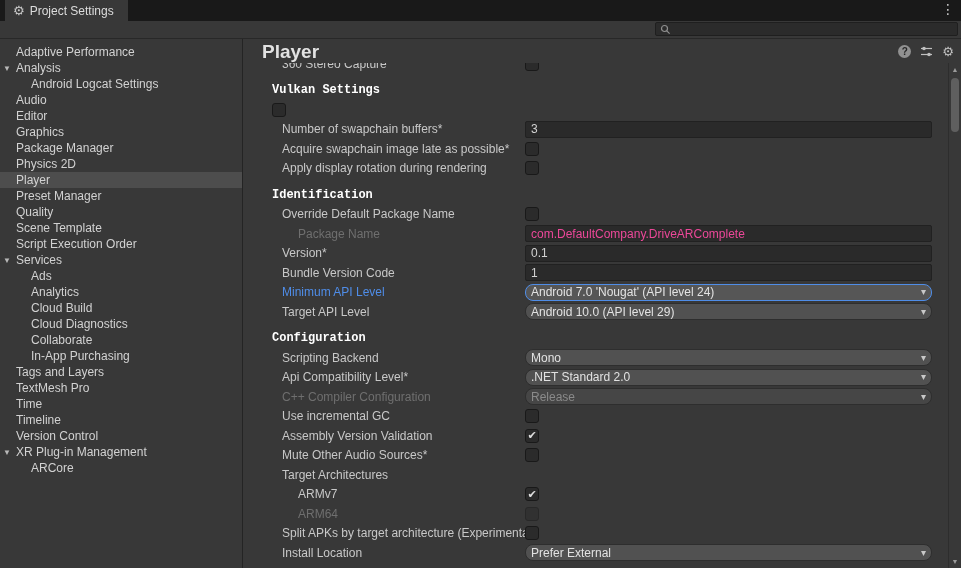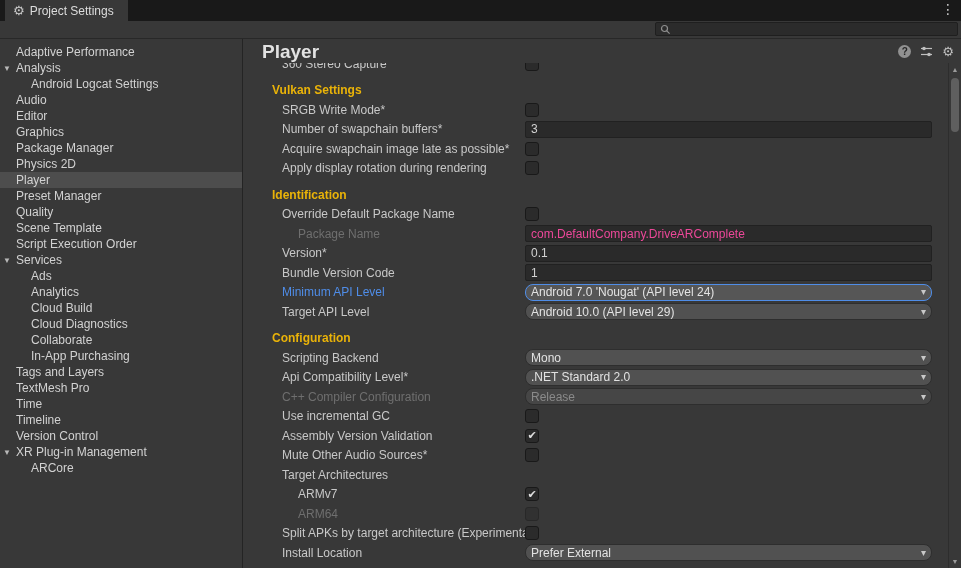--- a/index.html
+++ b/index.html
@@ -34,21 +34,21 @@
   .hdr-icons { position:absolute; right:7px; top:6px; display:flex; gap:9px; align-items:center; }
   .help { width:13px; height:13px; border-radius:50%; background:#919191; color:#262626; font-weight:bold; font-size:10px; display:flex; align-items:center; justify-content:center; cursor:pointer; }
   .gear2 { color:#c0c0c0; font-size:13px; line-height:1; cursor:pointer; }
   .presets { cursor:pointer; }
   
   .rows { position:absolute; left:0; right:13px; top:24px; bottom:0; overflow:hidden; }
   .row { height:19.5px; display:flex; align-items:center; padding:0 16px 0 29px; }
   .row.t-section { margin-top:7px; }
   .row.clip { margin-top:-9px; }
   .row .label { width:253px; flex:none; overflow:hidden; white-space:nowrap; color:#c8c8c8; padding-left:10px; }
-  .row.t-section .label { padding-left:0; font-weight:bold; color:#eab308; width:auto; }
+  .row.t-section .label { padding-left:0; font-weight:bold; color:#ffffff; width:auto;font-family:Liberation Mono, monospace; }
   .label.ind { padding-left:26px; }
   .label.dim { color:#6f6f6f; }
   .label.blue { color:#4f8de8; }
   .checkbox { width:14px; height:14px; background:#2b2b2b; border:1px solid #191919; border-radius:3px; flex:none; display:flex; align-items:center; justify-content:center; cursor:pointer; }
   .checkbox.dis { opacity:.5; cursor:default; }
   .check { color:#dedede; font-size:11px; line-height:1; }
   .tfield { flex:1; min-width:0; height:17px; background:#2a2a2a; border:1px solid #212121; border-radius:2px; color:#d2d2d2; font:12px "Liberation Sans","DejaVu Sans",sans-serif; padding:0 5px; outline:none; }
   .tfield.dis { color:#ec4899; }
   .dropdown { flex:1; min-width:0; height:17px; background:#515151; border:1px solid #2e2e2e; border-radius:8px; display:flex; align-items:center; justify-content:space-between; padding:0 5px; cursor:pointer; }
   .dropdown.hl { border-color:#4f8de8; background:#565656; }
@@ -194,21 +194,20 @@
 
       <div class="rows">
           <div class="row t-checkbox clip">
             <span class="label">360 Stereo Capture</span>
             <span class="checkbox"></span>
           </div>
           <div class="row t-section">
             <span class="label">Vulkan Settings</span>
           </div>
           <div class="row t-checkbox">
-            <span class="label">SRGB Write Mode*</span>
             <span class="checkbox"></span>
           </div>
           <div class="row t-text">
             <span class="label">Number of swapchain buffers*</span>
             <input class="tfield" readonly="" value="3" style="">
           </div>
           <div class="row t-checkbox">
             <span class="label">Acquire swapchain image late as possible*</span>
             <span class="checkbox"></span>
           </div>

